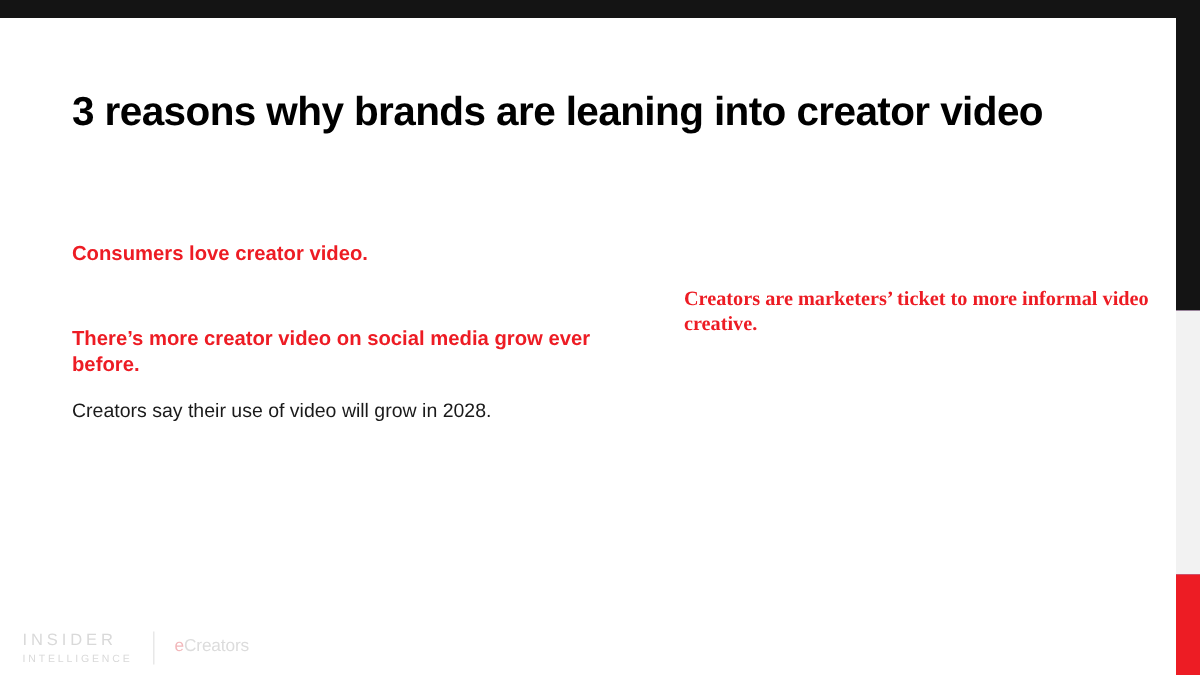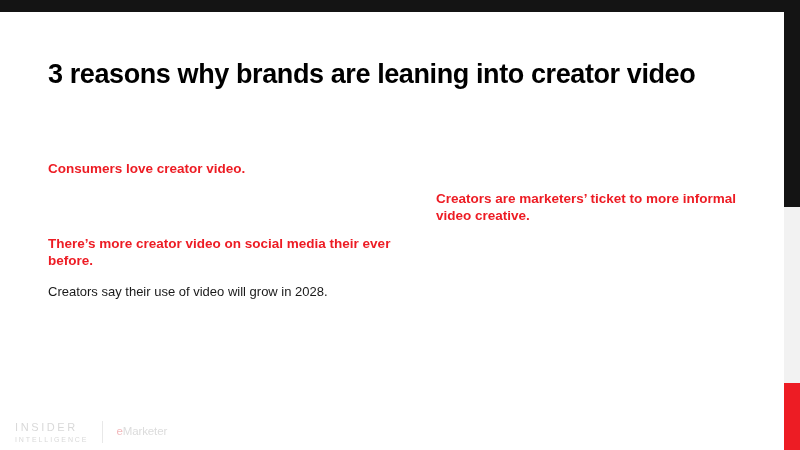--- a/index.html
+++ b/index.html
@@ -72,21 +72,21 @@
     line-height: 32px;
     letter-spacing: -0.4px;
     color: #000000;
   }
 
   
   .col {
     position: absolute;
   }
   .col-left  { left: 48px;  top: 148px; width: 352px; }
-  .col-right { left: 436px; top: 178px; width: 310px; }
+  .col-right { left: 456px; top: 178px; width: 310px; font-family: Liberation Serif, serif; }
 
   .reason {
     margin: 0 0 30px 0;
   }
   .reason:last-child { margin-bottom: 0; }
 
   .reason-heading {
     margin: 0 0 12px 0;
     font-size: 13.5px;
     font-weight: bold;
@@ -94,21 +94,21 @@
     color: #ed1c24;
   }
   .reason-body {
     margin: 0;
     font-size: 13px;
     font-weight: normal;
     line-height: 22px;
     color: #1a1a1a;
   }
 
-  .col-left .reason:first-child { margin-bottom: 58px; }
+  .col-left .reason:first-child { margin-bottom: 40px; }
 
   
   .footer-logo {
     position: absolute;
     left: 15px;
     top: 406px;
     display: flex;
     align-items: center;
     height: 28px;
   }
@@ -163,39 +163,39 @@
 
     <h1 class="slide-title">3 reasons why brands are leaning into creator video</h1>
 
     <div class="col col-left">
 
       <div class="reason">
         <p class="reason-heading">Consumers love creator video.</p>
       </div>
 
       <div class="reason">
-        <p class="reason-heading">There’s more creator video on social media their ever before.</p>
+        <p class="reason-heading">There’s more creator video on social media grow ever before.</p>
         <p class="reason-body">Creators say their use of video will grow in 2028.</p>
       </div>
 
     </div>
 
     <div class="col col-right">
 
       <div class="reason">
         <p class="reason-heading">Creators are marketers’ ticket to more informal video creative.</p>
       </div>
 
     </div>
 
     <div class="footer-logo">
       <div class="logo-insider">
         <span class="l1">INSIDER</span>
         <span class="l2">INTELLIGENCE</span>
       </div>
       <div class="logo-divider"></div>
       <div class="logo-emarketer">
-        <span class="e">e</span><span class="rest">Marketer</span>
+        <span class="e">e</span><span class="rest">Creators</span>
       </div>
     </div>
 
   </div>
 </div>
 
 </body></html>

